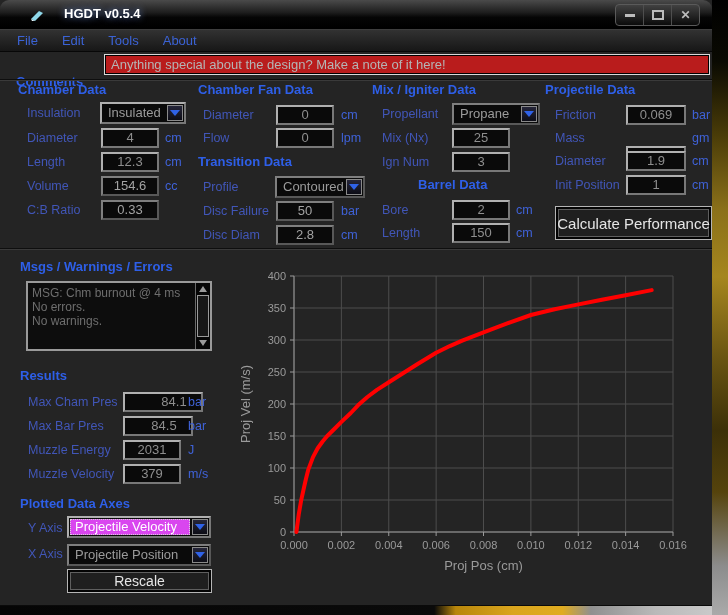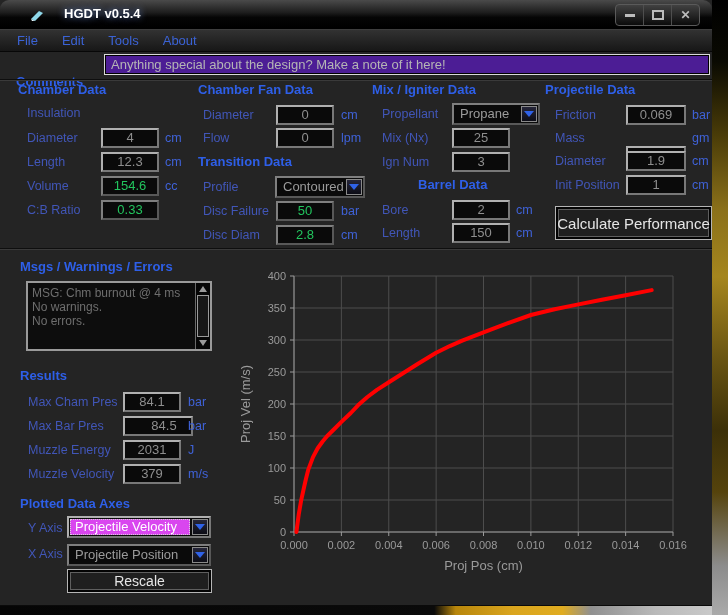--- a/index.html
+++ b/index.html
@@ -45,21 +45,21 @@
   .sep{position:absolute;left:0;width:712px;height:0;
     border-top:1px solid #0e0e0e;border-bottom:1px solid #3a3a3a;}
 
   .hdr{position:absolute;color:#2e5fe8;font-size:13px;font-weight:bold;white-space:nowrap;}
   .lbl{position:absolute;color:#4156b8;font-size:12.5px;white-space:nowrap;}
   .unit{position:absolute;color:#3f62d8;font-size:12.5px;white-space:nowrap;}
 
   .ibox{position:absolute;background:#0a0a0a;border:2px solid;
     border-color:#b0b0b0 #787878 #787878 #b0b0b0;
     color:#8e8e8e;font-size:13px;text-align:center;height:16px;line-height:16px;}
-  .ibox.dim{border-color:#7f7f7f #585858 #585858 #7f7f7f;color:#22c55e;}
+  .ibox.dim{border-color:#7f7f7f #585858 #585858 #7f7f7f;color:#a3a3a3;}
 
   .dd{position:absolute;background:#0a0a0a;border:2px solid;height:18px;
     border-color:#b0b0b0 #787878 #787878 #b0b0b0;}
   .dd.dim{border-color:#7f7f7f #585858 #585858 #7f7f7f;}
   .dd-text{position:absolute;left:1px;top:1px;right:19px;bottom:1px;color:#9b9b9b;
     font-size:13px;line-height:16px;padding-left:5px;white-space:nowrap;overflow:hidden;}
   .dd-btn{position:absolute;right:1px;top:1px;width:16px;bottom:1px;
     background:linear-gradient(#26263a,#0d0d16);border:1px solid #8a8a8a;box-sizing:border-box;}
   .tri{position:absolute;left:2px;top:4px;width:0;height:0;
     border-left:5px solid transparent;border-right:5px solid transparent;
@@ -112,26 +112,32 @@
   </div>
 
   <div id="menubar">
     <span class="menu-item">File</span>
     <span class="menu-item">Edit</span>
     <span class="menu-item">Tools</span>
     <span class="menu-item">About</span>
   </div>
 
   <span class="hdr" style="left:16px;top:74px;">Comments</span>
-  <div style="position:absolute;left:104px;top:54px;width:592px;height:19px;background:#4c1d95;border:1px solid #d9d9d9;box-shadow:inset 0 0 0 1px #000;color:#b5b5b5;font-size:13px;line-height:19px;padding:0 6px;white-space:nowrap;overflow:hidden;">Anything special about the design?  Make a note of it here!</div>
+  <div style="position:absolute;left:104px;top:54px;width:592px;height:19px;background:#b91c1c;border:1px solid #d9d9d9;box-shadow:inset 0 0 0 1px #000;color:#b5b5b5;font-size:13px;line-height:19px;padding:0 6px;white-space:nowrap;overflow:hidden;">Anything special about the design?  Make a note of it here!</div>
 
   <div class="sep" style="top:79px;"></div>
 
   <span class="hdr" style="left:18px;top:82px;">Chamber Data</span>
   <span class="lbl" style="left:27px;top:106px;">Insulation</span>
+  <div class="dd" style="left:100px;top:102px;width:82px;">
+    <span class="dd-text">Insulated</span>
+    <span class="dd-btn">
+        <span class="tri"></span>
+      </span>
+  </div>
   <span class="lbl" style="left:27px;top:131px;">Diameter</span>
   <div class="ibox" style="left:101px;top:128px;width:54px;">4</div>
   <span class="unit" style="left:165px;top:131px;">cm</span>
   <span class="lbl" style="left:27px;top:155px;">Length</span>
   <div class="ibox" style="left:101px;top:152px;width:54px;">12.3</div>
   <span class="unit" style="left:165px;top:155px;">cm</span>
   <span class="lbl" style="left:27px;top:179px;">Volume</span>
   <div class="ibox dim" style="left:101px;top:176px;width:54px;">154.6</div>
   <span class="unit" style="left:165px;top:179px;">cc</span>
   <span class="lbl" style="left:27px;top:203px;">C:B Ratio</span>
@@ -195,32 +201,32 @@
   <div class="ibox" style="left:626px;top:175px;width:56px;">1</div>
   <span class="unit" style="left:692px;top:178px;">cm</span>
 
   <div class="btn" style="left:555px;top:206px;width:155px;height:32px;font-size:15px;">Calculate Performance</div>
 
   <div class="sep" style="top:248px;"></div>
 
   <span class="hdr" style="left:20px;top:259px;">Msgs / Warnings / Errors</span>
   <div id="msgs-box">
     <span class="msg-line">MSG: Chm burnout @ 4 ms</span>
+    <span class="msg-line">No errors.</span>
     <span class="msg-line">No warnings.</span>
-    <span class="msg-line">No errors.</span>
     <div class="vscroll">
       <span class="sarrow up"></span>
       <span class="sthumb"></span>
       <span class="sarrow down"></span>
     </div>
   </div>
 
   <span class="hdr" style="left:20px;top:368px;">Results</span>
   <span class="lbl" style="left:28px;top:395px;">Max Cham Pres</span>
-  <div class="ibox" style="left:123px;top:392px;width:54px;">84.1</div>
+  <div class="ibox" style="left:123px;top:392px;width:54px;padding-left:22px;">84.1</div>
   <span class="unit" style="left:188px;top:395px;">bar</span>
   <span class="lbl" style="left:28px;top:419px;">Max Bar Pres</span>
   <div class="ibox" style="left:123px;top:416px;width:54px;padding-left:12px;">84.5</div>
   <span class="unit" style="left:188px;top:419px;">bar</span>
   <span class="lbl" style="left:28px;top:443px;">Muzzle Energy</span>
   <div class="ibox" style="left:123px;top:440px;width:54px;">2031</div>
   <span class="unit" style="left:188px;top:443px;">J</span>
   <span class="lbl" style="left:28px;top:467px;">Muzzle Velocity</span>
   <div class="ibox" style="left:123px;top:464px;width:54px;">379</div>
   <span class="unit" style="left:188px;top:467px;">m/s</span>

